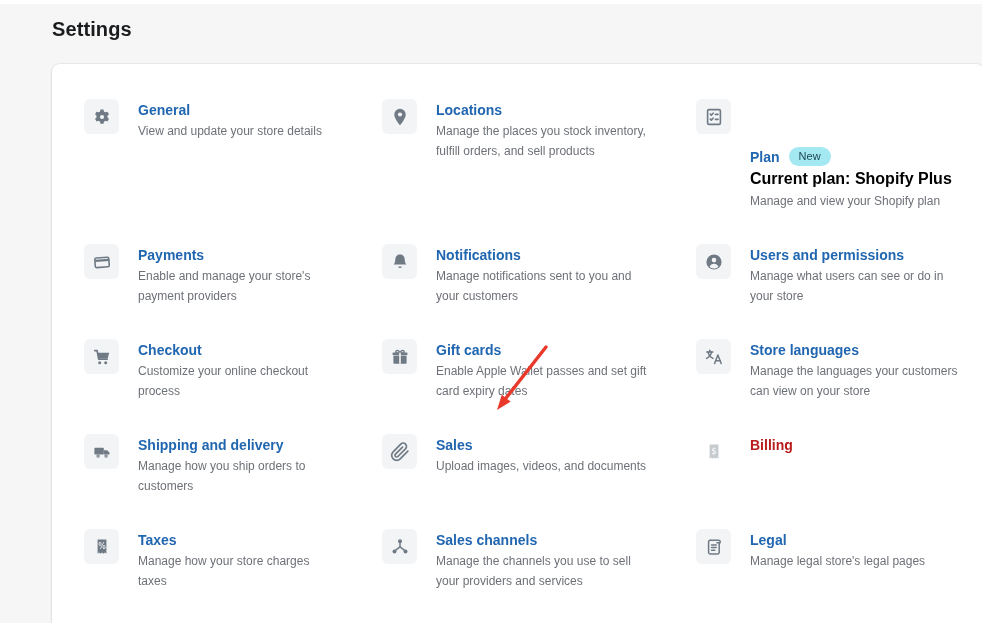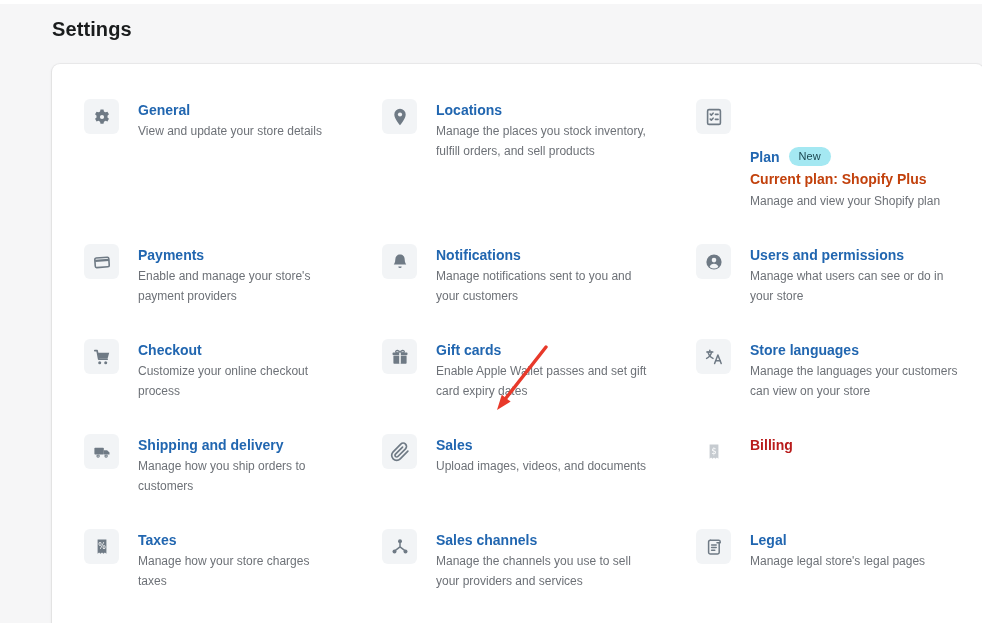--- a/index.html
+++ b/index.html
@@ -45,21 +45,21 @@
   .col3 .item-desc { max-width:212px; }
   .title-row { display:flex; align-items:center; gap:9px;margin-top:46px; }
   .badge {
     display:inline-block;
     background:var(--badge-bg,#a4e8f2);
     color:var(--badge-text,#1c4852);
     font-size:11px; font-weight:400;
     line-height:19px; padding:0 10px;
     border-radius:11px;
   }
-  .item-subtitle { font-size:14px; font-weight:700; color:#c2410c; line-height:20px; margin-top:3px; }
+  .item-subtitle { font-size:16px; font-weight:700; color:#000000; line-height:20px; margin-top:3px; }
   .annotation-arrow { position:absolute; inset:0; pointer-events:none; z-index:5; }
   svg.ic { display:block; }
 </style>
 </head>
 <body>
 
 <div class="top-edge"></div>
 
 <div class="page">
   <h1 class="page-title">Settings</h1>

